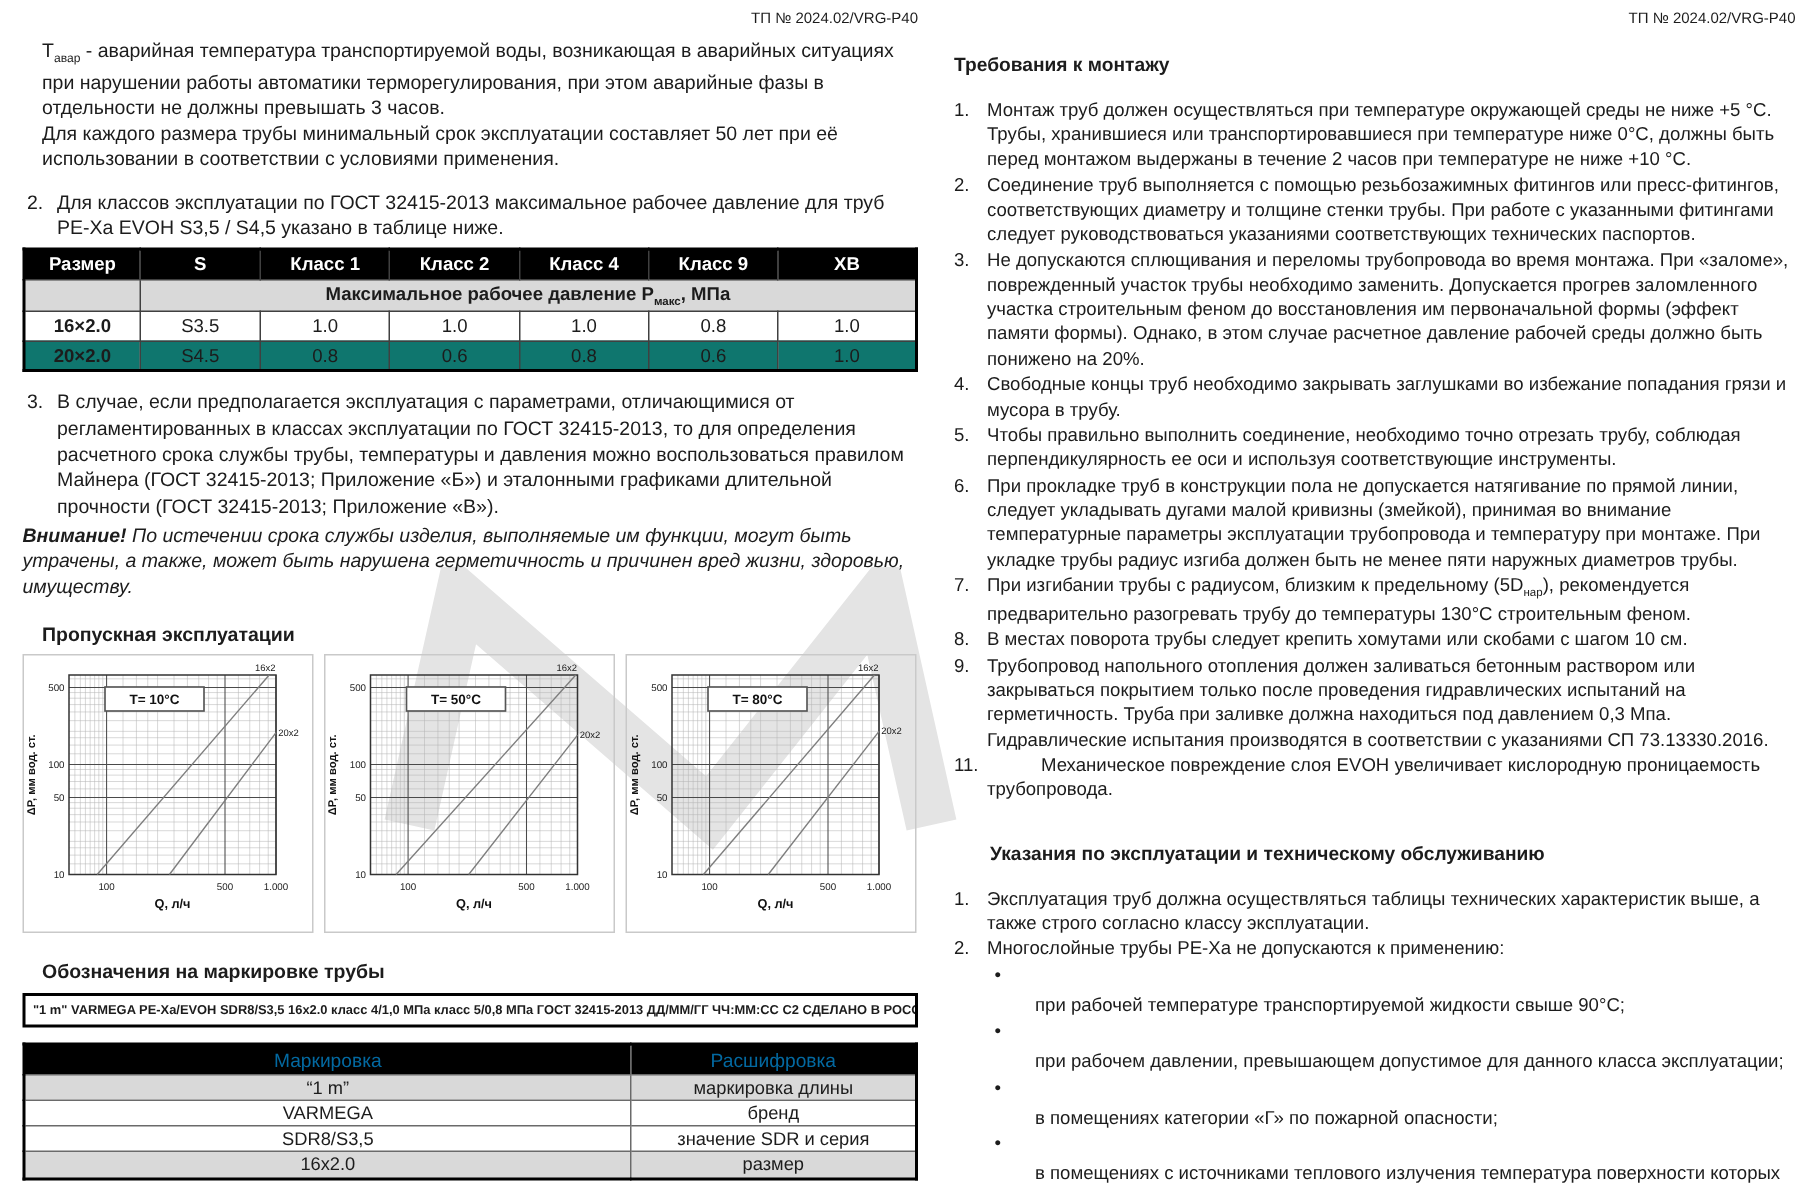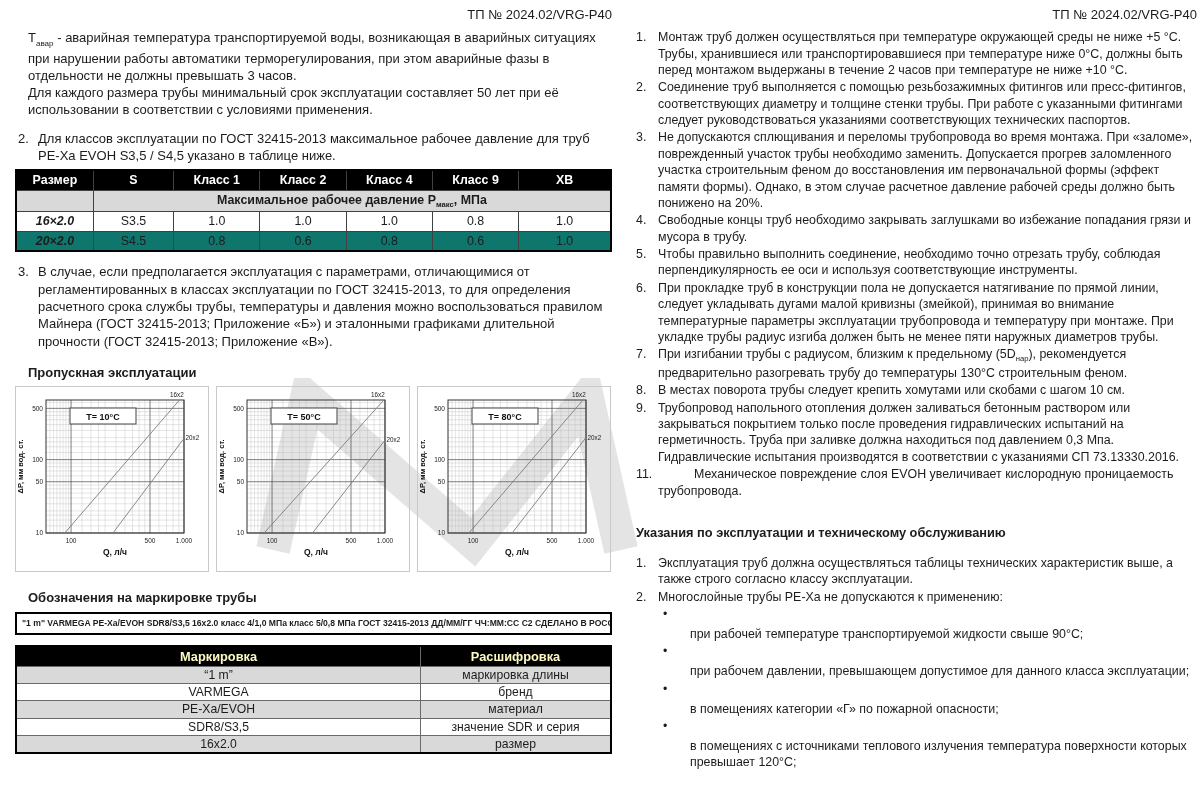--- a/index.html
+++ b/index.html
@@ -4,50 +4,50 @@
 <style>
   html,body{margin:0;padding:0;}
   body{
     width:1200px;height:793px;background:#ffffff;color:#1c1c1c;
     font-family:"Liberation Sans",sans-serif;position:relative;overflow:hidden;
   }
   .watermark{position:absolute;left:245px;top:378px;width:400px;height:195px;z-index:0;}
   .col{position:absolute;top:6px;z-index:1;}
   .col-left{left:15px;width:597px;font-size:13px;line-height:1.33;}
   .col-right{left:636px;width:561px;font-size:12.4px;line-height:1.32;}
-  .doc-header{text-align:right;font-size:13px;margin-bottom:6px;}
+  .doc-header{text-align:right;font-size:10px;margin-bottom:6px;}
   .para{margin:0;padding-left:13px;}
   .para.noindent{padding-left:0;}
   .bi{font-weight:bold;font-style:italic;}
   .it{font-style:italic;}
   .num-item{display:flex;margin-top:11px;}
   .num-item .num{flex:none;width:20px;padding-left:3px;}
   .num-item .txt{flex:1;}
   .h{font-weight:bold;padding-left:13px;margin:14px 0 5px;}
   .h.rh{padding-left:0;margin:16px 0 13px;font-size:12.8px;}
-  .h.rh2{margin-top:26px;}
+  .h.rh2{margin-top:26px;margin-left:24px;}
   sub{font-size:62%;}
   
   table{border-collapse:collapse;}
   .ptable{width:100%;margin-top:5px;border:2px solid #000;font-size:12.4px;}
   .ptable th,.ptable td{border:1px solid #404040;text-align:center;padding:1px 2px;}
   .ptable thead th{background:#000;color:#fff;font-weight:bold;}
   .ptable .subhead td{background:#d9d9d9;font-weight:bold;}
-  .ptable .rsize{font-weight:bold;font-style:italic;}
+  .ptable .rsize{font-weight:bold;}
   .ptable tr.shade td{background:#0f766e;}
   
   .charts-row{display:flex;gap:7px;margin-top:3px;}
   .chart-box{flex:none;border:1px solid #c9c9c9;background:transparent;}
   svg{font-family:"Liberation Sans",sans-serif;display:block;}
   
   .marking-strip{border:2px solid #000;margin-top:6px;padding:4px 5px 3px;
     font-weight:bold;font-size:8.6px;white-space:nowrap;overflow:hidden;letter-spacing:0;}
   .mtable{width:100%;margin-top:10px;border:2px solid #000;font-size:12.2px;}
   .mtable th,.mtable td{border:1px solid #6a6a6a;text-align:center;padding:0px 4px;height:14px;}
-  .mtable thead th{background:#000;color:#fef9c3;font-weight:bold;font-size:12.8px;height:19px;}
+  .mtable thead th{background:#000;color:#0369a1;font-weight:normal;font-size:12.8px;height:19px;}
   .mtable td.c1{width:68%;}
   .mtable tr.shade td{background:#d9d9d9;}
   
   .li{display:flex;margin-top:1px;}
   .li .lnum{flex:none;width:22px;}
   .li .ltxt{flex:1;}
   .bullets{margin-top:1px;}
   .bullet-row{display:flex;padding-left:27px;margin-top:1px;}
   .bullet-row .bm{flex:none;width:27px;}
   .bullet-row .bt{flex:1;margin-top:20px;}
@@ -108,20 +108,21 @@
         <td>1.0</td>
       </tr>
     </tbody>
   </table>
 
   <div class="num-item">
     <span class="num">3.</span>
     <div class="txt">В случае, если предполагается эксплуатация с параметрами, отличающимися от регламентированных в классах эксплуатации по ГОСТ 32415-2013, то для определения расчетного срока службы трубы, температуры и давления можно воспользоваться правилом Майнера (ГОСТ 32415-2013; Приложение «Б») и эталонными графиками длительной прочности (ГОСТ 32415-2013; Приложение «В»).</div>
   </div>
 
+  <p class="para noindent" style="margin-top:2px;"><span class="bi">Внимание!</span><span class="it"> По истечении срока службы изделия, выполняемые им функции, могут быть утрачены, а также, может быть нарушена герметичность и причинен вред жизни, здоровью, имуществу.</span></p>
 
   <div class="h">Пропускная эксплуатации</div>
   <div class="charts-row" id="charts">
       <div class="chart-box">
         <svg width="192" height="184" viewBox="0 0 192 184">
           <line x1="33.92615752586192" y1="13" x2="33.92615752586192" y2="146" stroke="#b5b5b5" stroke-width="0.35"></line>
           <line x1="37.56121162453654" y1="13" x2="37.56121162453654" y2="146" stroke="#b5b5b5" stroke-width="0.35"></line>
           <line x1="40.94536602775991" y1="13" x2="40.94536602775991" y2="146" stroke="#b5b5b5" stroke-width="0.35"></line>
           <line x1="44.11103105630627" y1="13" x2="44.11103105630627" y2="146" stroke="#b5b5b5" stroke-width="0.35"></line>
           <line x1="47.084716256561244" y1="13" x2="47.084716256561244" y2="146" stroke="#b5b5b5" stroke-width="0.35"></line>
@@ -342,38 +343,35 @@
     </thead>
     <tbody id="marking-body">
         <tr class="shade">
           <td class="c1">“1 m”</td>
           <td>маркировка длины</td>
         </tr>
         <tr>
           <td class="c1">VARMEGA</td>
           <td>бренд</td>
         </tr>
-        <tr class="shade">
-          <td class="c1">PE-Xa/EVOH</td>
-          <td>материал</td>
-        </tr>
         <tr>
           <td class="c1">SDR8/S3,5</td>
           <td>значение SDR и серия</td>
         </tr>
         <tr class="shade">
           <td class="c1">16x2.0</td>
           <td>размер</td>
         </tr>
       </tbody>
   </table>
 </div>
 
 <div class="col col-right">
   <div class="doc-header">ТП № 2024.02/VRG-P40</div>
+  <div class="h rh">Требования к монтажу</div>
   <div id="montage-list">
       <div class="li">
         <span class="lnum">1.</span>
         <div class="ltxt">Монтаж труб должен осуществляться при температуре окружающей среды не ниже +5 °С. Трубы, хранившиеся или транспортировавшиеся при температуре ниже 0°С, должны быть перед монтажом выдержаны в течение 2 часов при температуре не ниже +10 °С.</div>
       </div>
       <div class="li">
         <span class="lnum">2.</span>
         <div class="ltxt">Соединение труб выполняется с помощью резьбозажимных фитингов или пресс-фитингов, соответствующих диаметру и толщине стенки трубы. При работе с указанными фитингами следует руководствоваться указаниями соответствующих технических паспортов.</div>
       </div>
       <div class="li">

